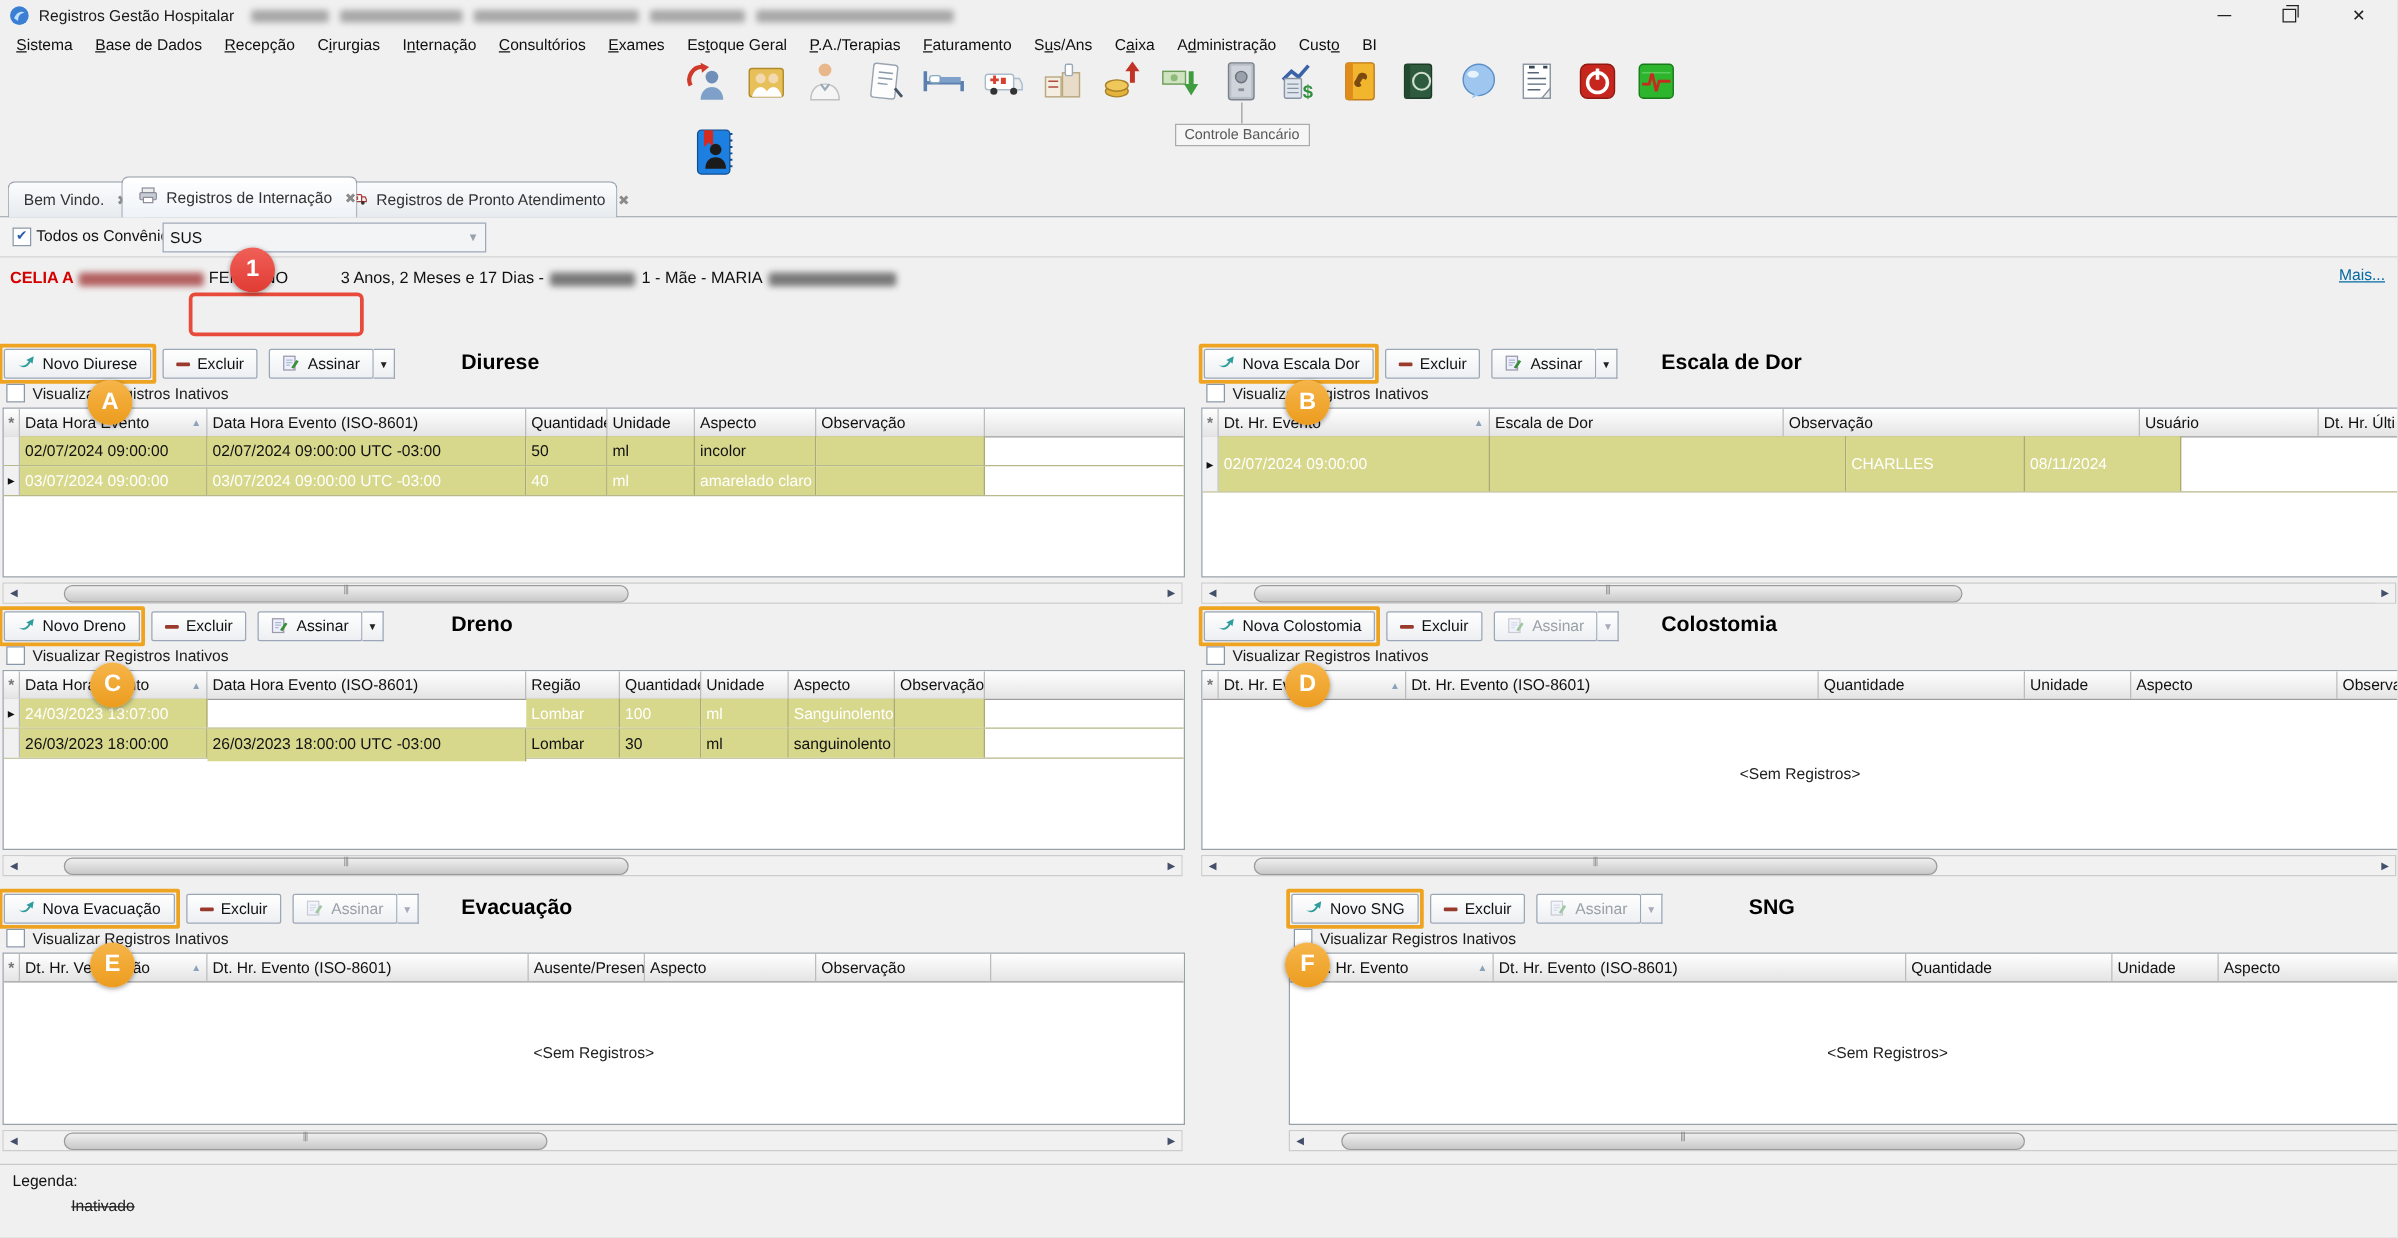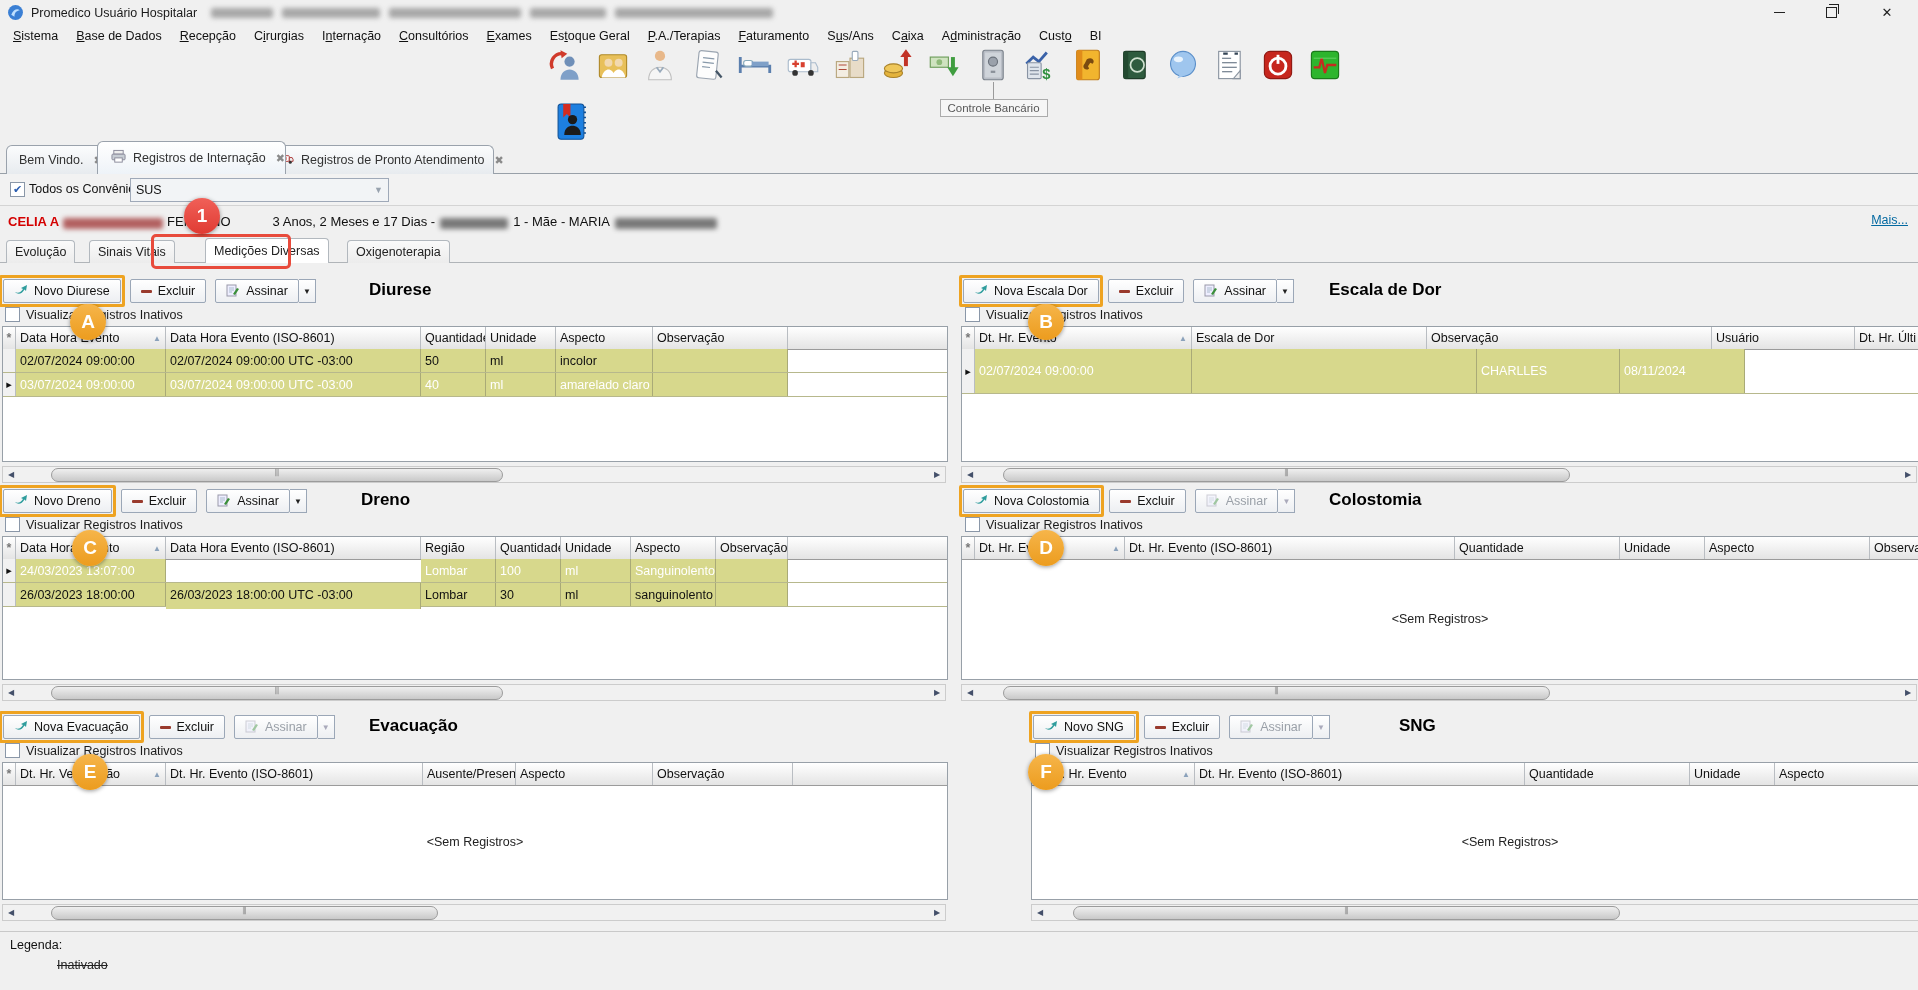--- a/index.html
+++ b/index.html
@@ -113,21 +113,21 @@
 </head>
 <body>
 
 <div id="app">
 
   <div id="titlebar">
     <span id="appicon"><svg viewBox="0 0 16 16">
           <circle cx="8" cy="8" r="7" fill="#3a7fd4"></circle>
           <path d="M4 10c2-5 6-6 8-4-3 0-5 2-5 6z" fill="#bfe0ff"></path>
         </svg></span>
-    <span id="wintitle">Promedico Usuário Hospitalar</span>
+    <span id="wintitle">Registros Gestão Hospitalar</span>
     <span class="tblur">
       <span class="blurbar" style="width:62px"></span>
         <span class="blurbar" style="width:98px"></span>
       <span class="blurbar" style="width:132px"></span>
         <span class="blurbar" style="width:76px"></span>
       <span class="blurbar" style="width:158px"></span>
     </span>
     <span class="winbtn" style="left:1756px">
         <span class="minbar"></span>
       </span>
@@ -310,27 +310,20 @@
     <span class="pname">CELIA A</span>
     <span class="pblur-red"></span>
     <span class="ptext">FEMININO</span>
     <span class="ptext" style="margin-left:42px">3 Anos, 2 Meses e 17 Dias -</span>
     <span class="pblur" style="width:68px"></span>
     <span class="ptext">1 - Mãe - MARIA</span>
     <span class="pblur" style="width:102px"></span>
   </div>
   <a id="mais">Mais...</a>
 
-  <div id="subtabs">
-      <div class="strip-line"></div>
-      <div class="subtab" style="left: 6px;">Evolução</div>
-      <div class="subtab" style="left: 89px;">Sinais Vitais</div>
-      <div class="subtab active" style="left: 205px;">Medições Diversas</div>
-      <div class="subtab" style="left: 347px;">Oxigenoterapia</div>
-    </div>
 
   <div id="panels">
       <div class="panel" style="left: 1px; top: 276px; width: 956px; height: 209px;">
         <div class="btnrow">
           <span class="newwrap hl"><button class="btn">
               <span><svg viewBox="0 0 14 14">
                   <path d="M1 9c3 1.5 6 .5 8-3L7 5l6-3-1 6-1.5-1.5C8 11 4 12 1 9z" fill="#2f9d9d"></path>
                 </svg></span>
               <span>Novo Diurese</span>
             </button></span>

